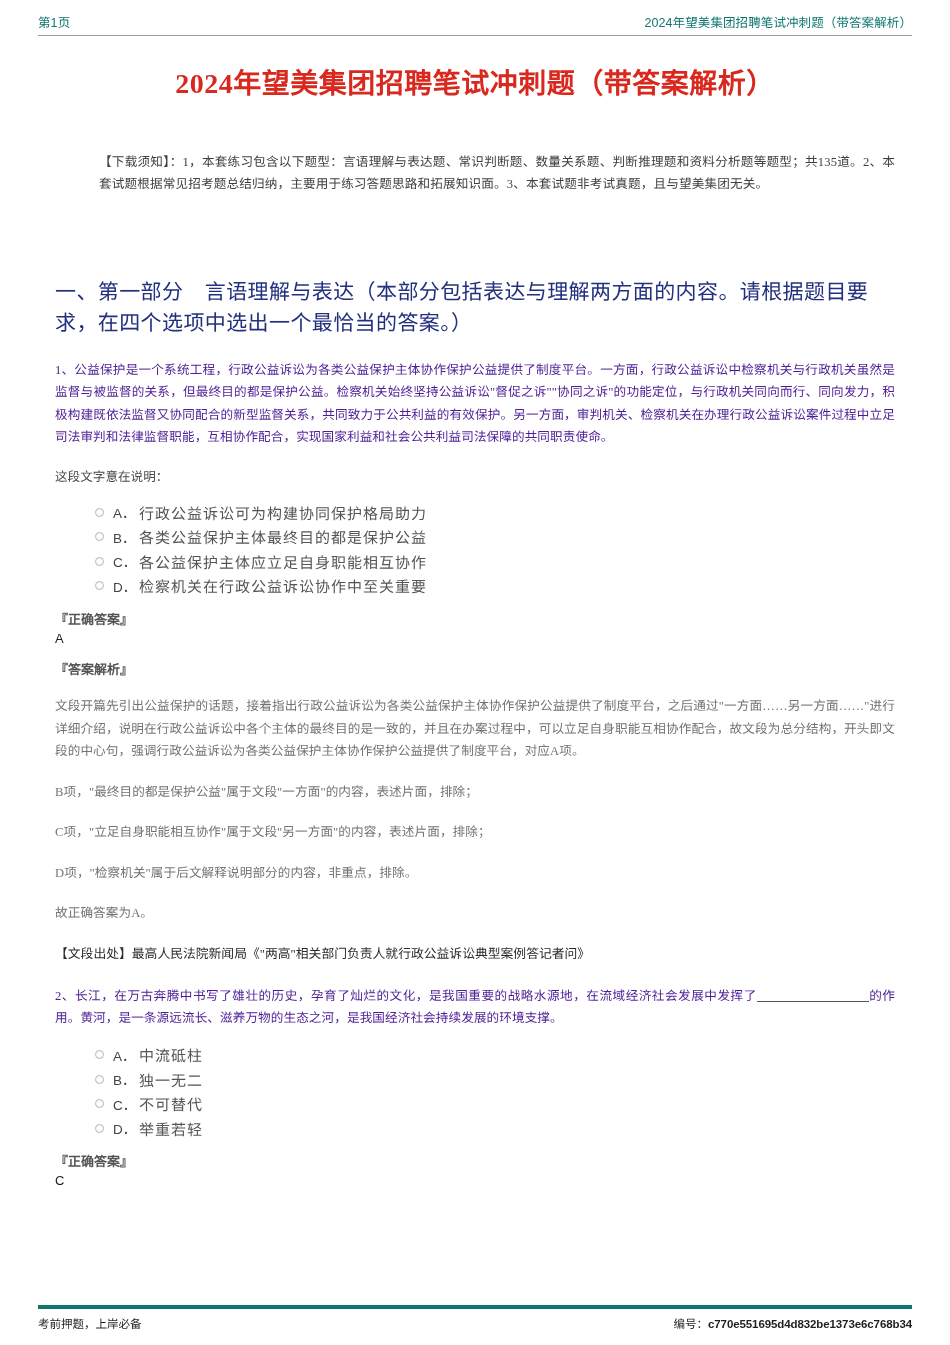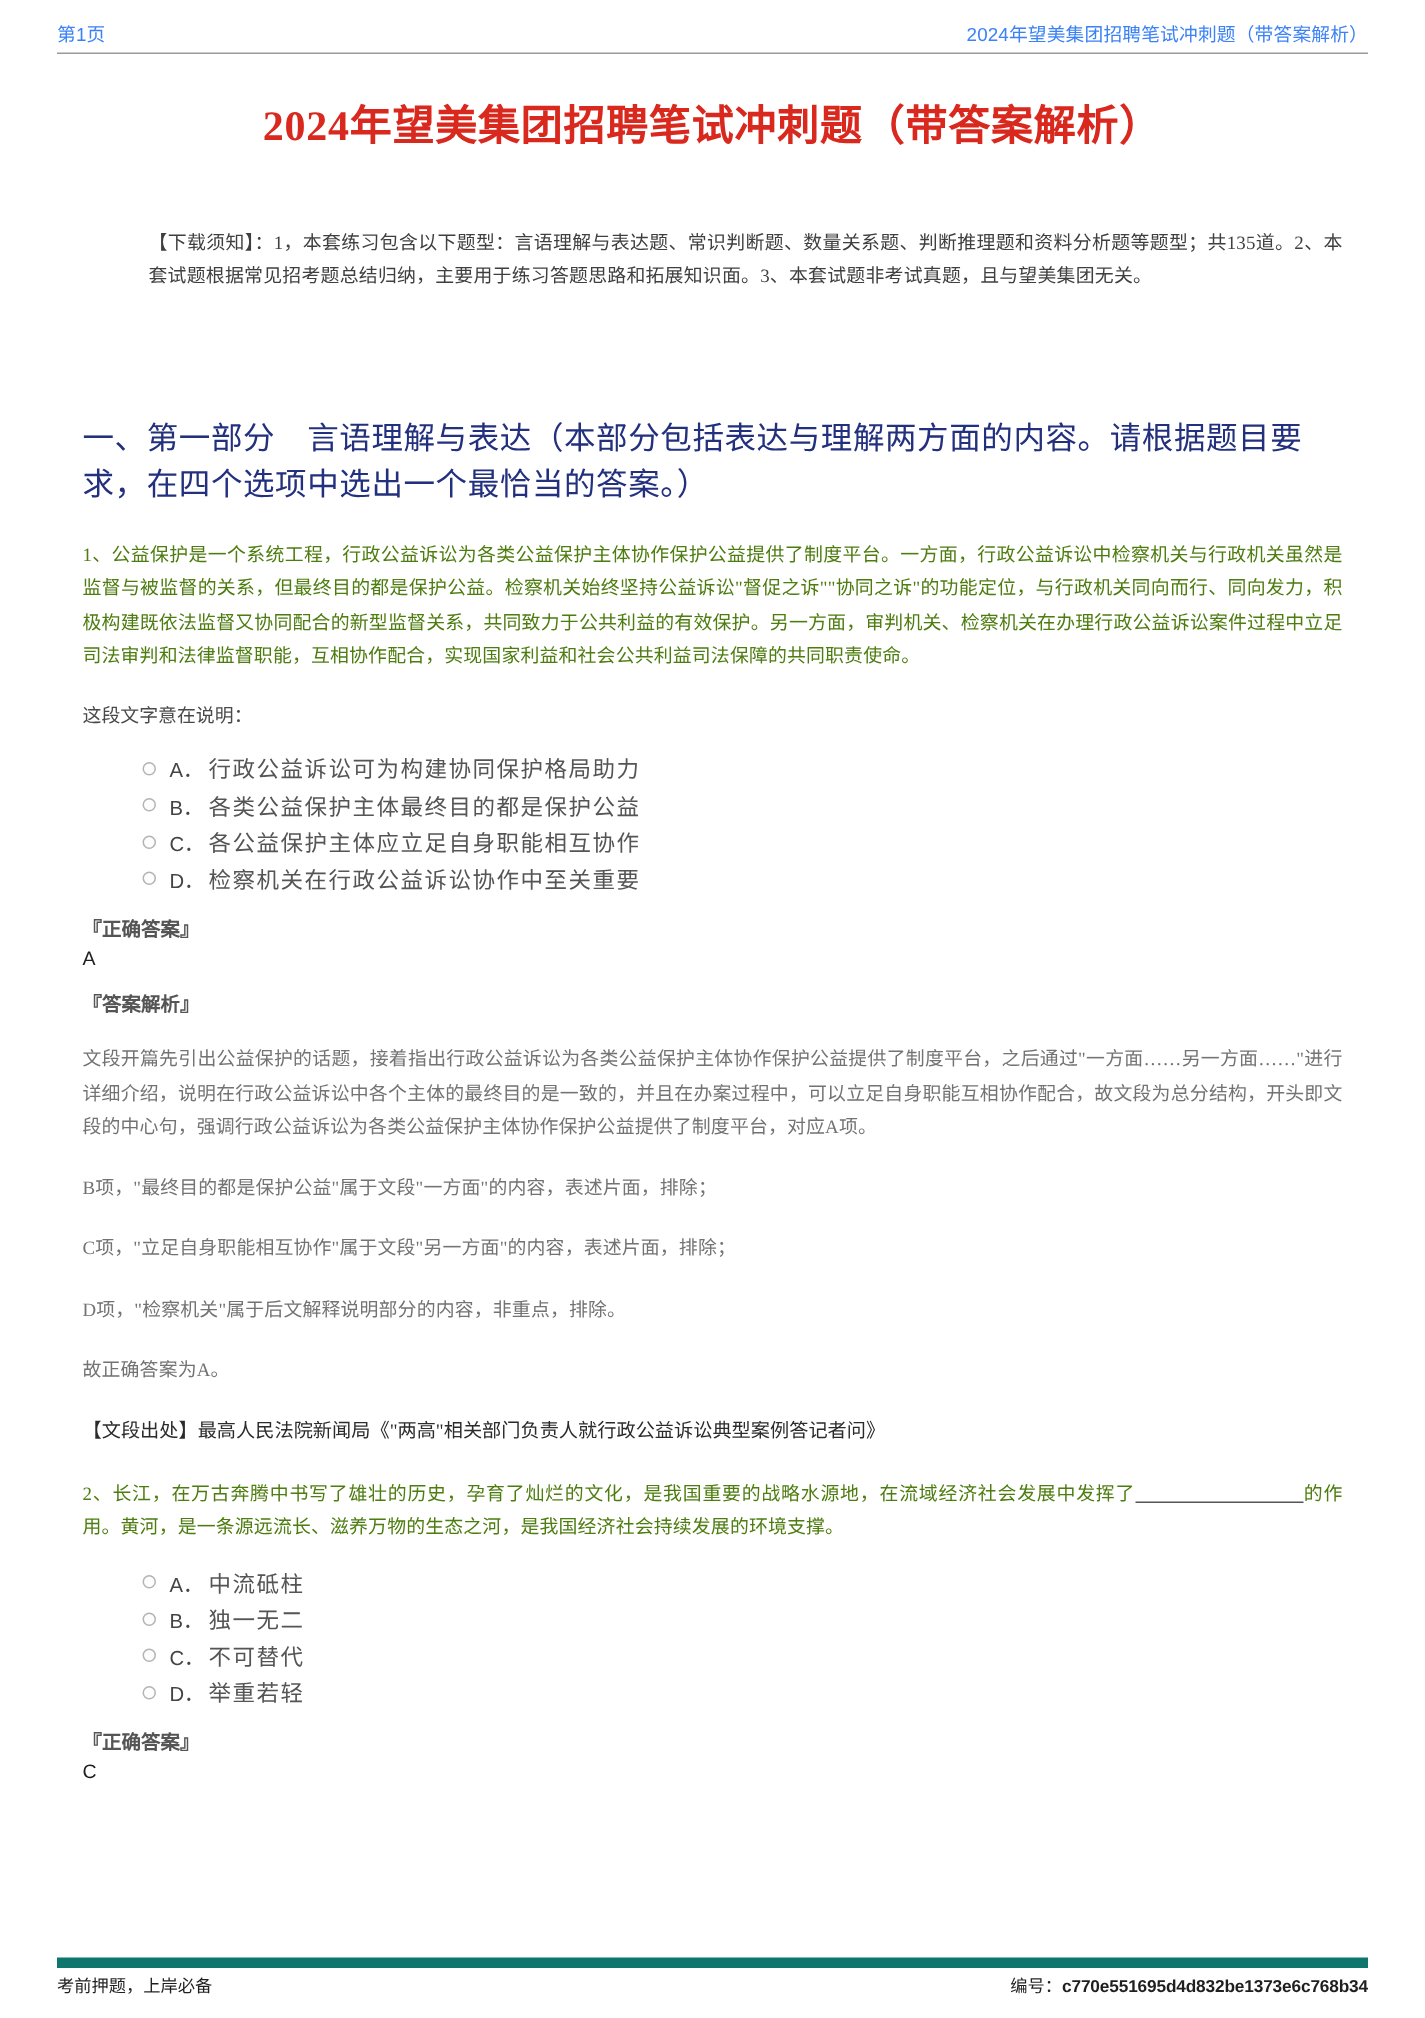--- a/index.html
+++ b/index.html
@@ -23,21 +23,21 @@
     position: absolute;
     top: 12px;
     left: 38px;
     right: 38px;
     height: 24px;
     border-bottom: 1px solid #9a9a9a;
     display: flex;
     align-items: flex-start;
     justify-content: space-between;
     font-size: 12.5px;
-    color: #3b82f6;
+    color: #0f766e;
     font-family: "Liberation Sans", "DejaVu Sans", sans-serif;
     letter-spacing: 0.1px;
   }
   .page-header .hdr-left { white-space: nowrap; }
   .page-header .hdr-right { white-space: nowrap; }
 
   
   .doc-title {
     position: absolute;
     top: 42px;
@@ -77,21 +77,21 @@
     color: #22307e;
     letter-spacing: 0.4px;
     font-family: "Liberation Serif", "DejaVu Serif", serif;
   }
 
   .q-block { margin-top: 20px; }
 
   .q-stem {
     font-size: 12.6px;
     line-height: 22.5px;
-    color: #4d7c0f;
+    color: #4c1d95;
     text-align: justify;
     text-justify: inter-ideograph;
     letter-spacing: 0.1px;
   }
   .q-stem .blank {
     display: inline-block;
     width: 112px;
     border-bottom: 1px solid #555;
     vertical-align: -2px;
   }
@@ -170,21 +170,21 @@
     color: #2b2b2b;
   }
 
   
   .page-footer {
     position: absolute;
     bottom: 14px;
     left: 38px;
     right: 38px;
     height: 26px;
-    border-top: 7px solid #0f766e;
+    border-top: 4px solid #0f766e;
     display: flex;
     align-items: flex-end;
     justify-content: space-between;
     font-size: 11.5px;
     color: #1f1f1f;
     font-family: "Liberation Sans", "DejaVu Sans", sans-serif;
     padding-top: 6px;
   }
   .page-footer .ftr-left { white-space: nowrap; }
   .page-footer .ftr-right { white-space: nowrap; }

